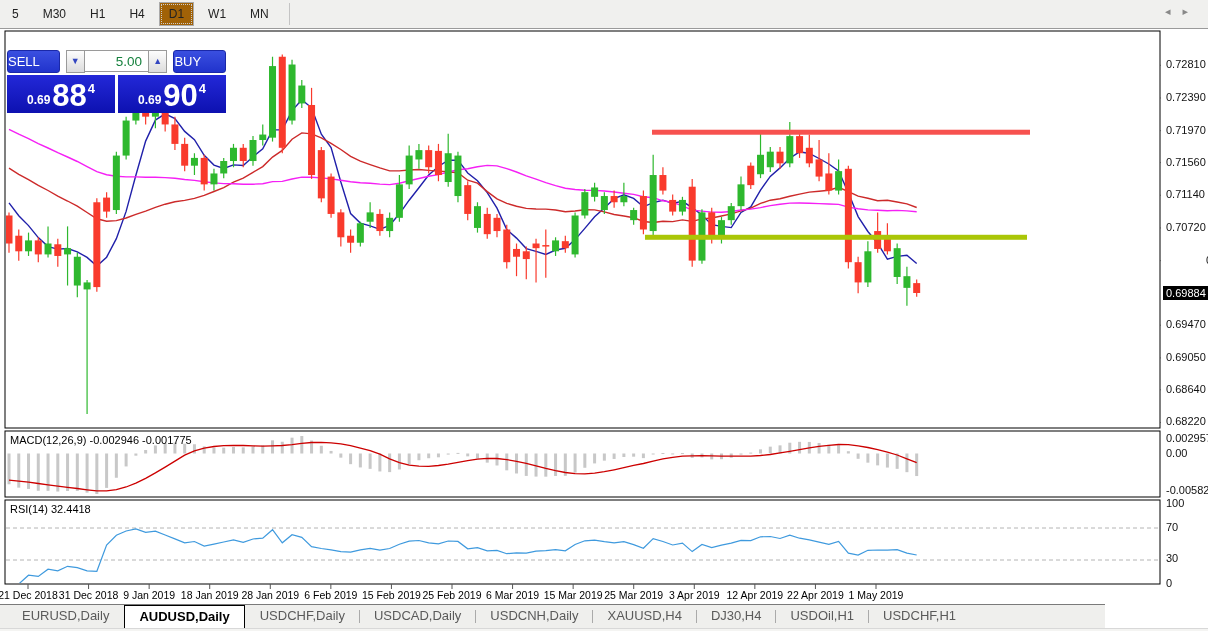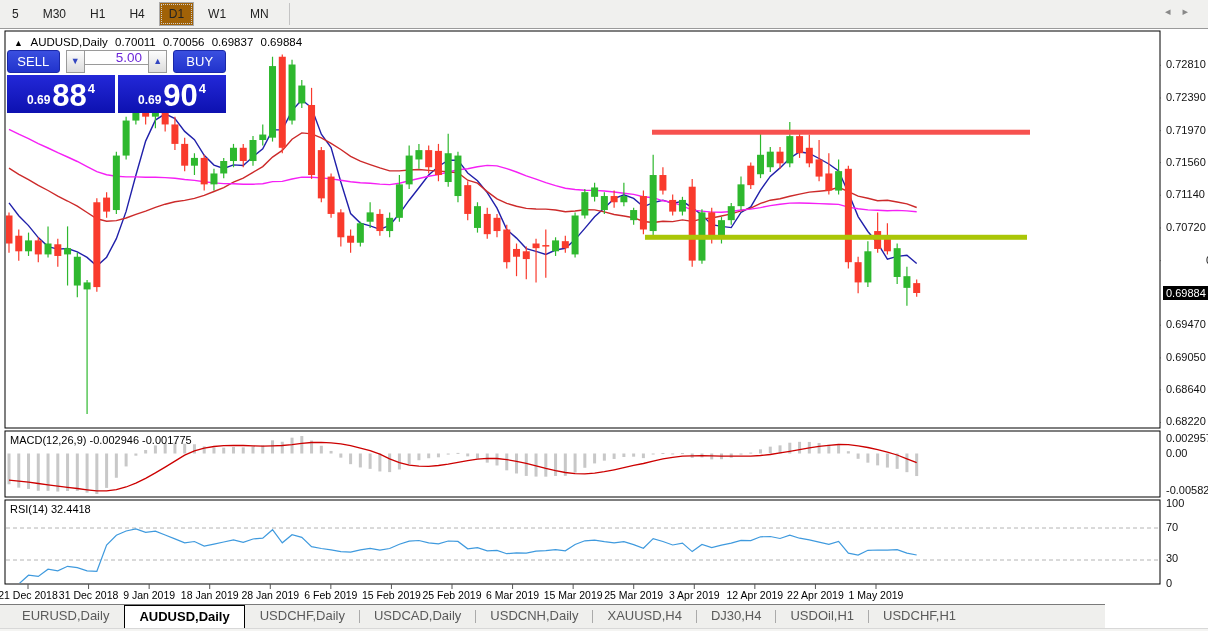--- a/index.html
+++ b/index.html
@@ -20,26 +20,26 @@
   .axis-label.cur { background:#000; color:#fff; padding:1px 3px; left:2px; }
 
   
   .chart-title { position:absolute; left:14px; top:36px; font-size:11.5px; color:#000; }
   .chart-title .tri { font-size:9px; margin-right:5px; }
   .chart-title span { margin-right:4px; }
 
   
   .trade-panel { position:absolute; left:7px; top:50px; width:219px; }
   .tp-row1 { display:flex; height:23px; }
-  .tp-btn { width:57px; height:23px; color:#fff; font-size:13px; text-align:center; line-height:22px;
+  .tp-btn { width:57px; height:23px; color:#fff; font-size:13px; line-height:22px;
             background:linear-gradient(#3a4fe0,#2133cc); border:1px solid #1a28a8; border-radius:3px; cursor:pointer; }
   .tp-spin { width:21px; height:23px; background:linear-gradient(#fdfdfd,#dcdcdc); border:1px solid #9a9a9a;
              font-size:9px; color:#3346c0; text-align:center; line-height:21px; cursor:pointer; }
-  .tp-vol { width:63px; height:15px; border:1px solid #9a9a9a; border-left:none; border-right:none;
-            font-size:13.5px; text-align:right; padding-right:6px; font-family:"Liberation Sans",sans-serif; color:#6d28d9; }
+  .tp-vol { width:63px; height:22px; border:1px solid #9a9a9a; border-left:none; border-right:none;
+            font-size:13.5px; text-align:right; padding-right:6px; font-family:"Liberation Sans",sans-serif; color:#15803d; }
   .tp-row2 { display:flex; margin-top:2px; }
   .tp-quote { width:108px; height:38px; background:linear-gradient(#2328d8,#0d11b0); color:#fff;
               display:flex; align-items:flex-end; justify-content:center; padding-bottom:3px; cursor:pointer; }
   .tp-quote + .tp-quote { margin-left:3px; }
   .tp-q-small { font-size:12px; font-weight:bold; margin:0 2px 3px 0; }
   .tp-q-big { font-size:31px; font-weight:bold; line-height:28px; }
   .tp-q-sup { font-size:13px; font-weight:bold; margin:0 0 14px 1px; }
 
   
   .ind-label { position:absolute; font-size:11px; color:#000; }
@@ -405,28 +405,20 @@
         <div class="tf-btn">M30</div>
         <div class="tf-btn">H1</div>
         <div class="tf-btn">H4</div>
         <div class="tf-btn active">D1</div>
         <div class="tf-btn">W1</div>
         <div class="tf-btn">MN</div>
       </div>
     <div class="tb-divider"></div>
   </div>
 
-  <div class="chart-title">
-    <span class="tri">▲</span>
-    <span>AUDUSD,Daily</span>
-    <span>0.70011</span>
-    <span>0.70056</span>
-    <span>0.69837</span>
-    <span>0.69884</span>
-  </div>
 
   <div class="trade-panel">
     <div class="tp-row1">
       <div class="tp-btn">SELL</div>
       <div class="tp-spin" style="margin-left:6px;">▼</div>
       <input class="tp-vol" value="5.00" style="">
       <div class="tp-spin" style="margin-right:6px;">▲</div>
       <div class="tp-btn">BUY</div>
     </div>
     <div class="tp-row2">

